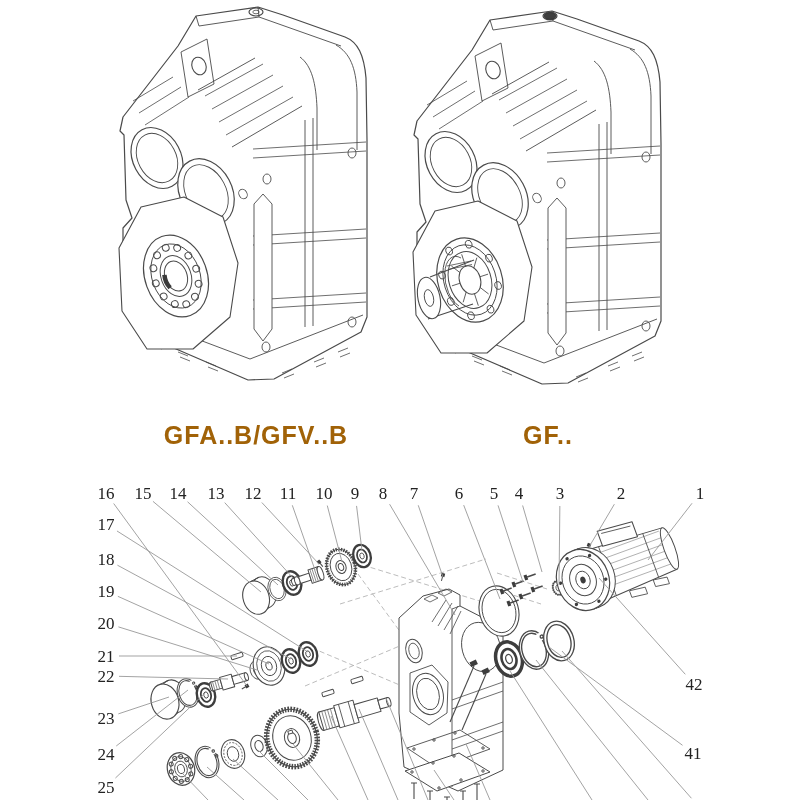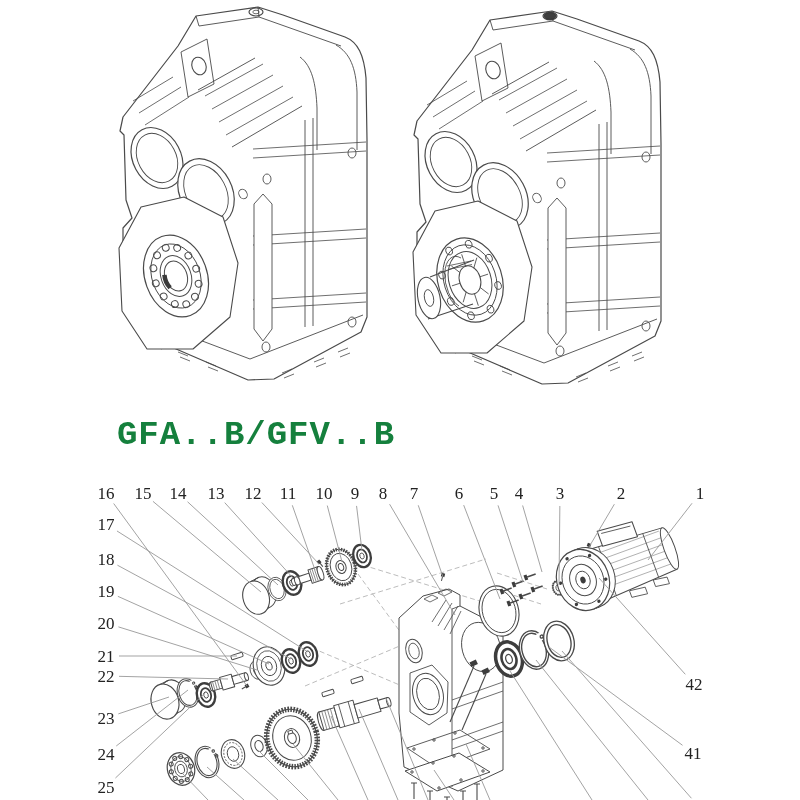--- a/index.html
+++ b/index.html
@@ -1,21 +1,21 @@
 <!DOCTYPE html>
 <html><head>
 <meta charset="utf-8">
 <style>
   html,body{margin:0;padding:0;background:#fff;}
   .canvas{position:relative;width:800px;height:800px;background:#fff;overflow:hidden;
           font-family:"Liberation Serif","DejaVu Serif",serif;}
   .iso{position:absolute;top:0;}
   .model-label{position:absolute;top:410px;height:50px;line-height:50px;text-align:center;
-               font-weight:bold;font-size:34px;letter-spacing:1px;color:#15803d;
-               font-family:Liberation Mono, monospace;}
+               font-weight:bold;font-size:25px;letter-spacing:1px;color:#a16207;
+               font-family:Liberation Sans, sans-serif;}
   #label-left{left:96px;width:320px;}
   #label-right{left:428px;width:240px;}
   #exploded-svg{position:absolute;left:90px;top:470px;}
   .callout{font-family:"Liberation Serif","DejaVu Serif",serif;font-size:17px;fill:#222;text-anchor:middle;}
   svg{display:block;}
 </style>
 </head>
 <body>
 
 <div class="canvas">
@@ -143,20 +143,21 @@
         <path d="M474,260 L430,277 M473,304 L428,319" stroke-width="1.1"></path>
         <path d="M461,258 A12,22 -14 0 0 459,306" stroke-width="0.9"></path>
         <ellipse cx="429" cy="298" rx="11" ry="21" transform="rotate(-12 429 298)" fill="#fff" stroke-width="1.1"></ellipse>
         <ellipse cx="429" cy="298" rx="4.5" ry="8.5" transform="rotate(-12 429 298)" stroke-width="0.9"></ellipse>
         <path d="M447,266 L471,261 M448,269.5 L472,264.5" stroke-width="0.8"></path>
       </g>
     </g>
   </svg>
 
   <div class="model-label" id="label-left">GFA..B/GFV..B</div>
+  <div class="model-label" id="label-right">GF..</div>
 
   <svg id="exploded-svg" width="620" height="330" viewBox="90 470 620 330">
     <g fill="none" stroke="#4a4a4a" stroke-width="1" stroke-linejoin="round">
 
       <path d="M340,558 L486,603 M340,604 L486,559 M358,574 L412,648 M305,645 L402,686 M305,686 L402,645 M497,573 L547,589 M491,588 L541,604" stroke="#ababab" stroke-width="0.8" stroke-dasharray="5 3"></path>
 
       <g>
         <path d="M399,618 L423,596 L449,589 L460,595 L460,606 L503,628 L503,770 L458,791 L404,767 L399,713 Z" fill="#fff"></path>
         <path d="M452,609 L452,787 M460,606 L452,609" stroke-width="0.9"></path>
         <path d="M424,599 l8,-4 l6,3 l-8,4 Z M438,593 l8,-4 l6,3 l-8,4 Z" stroke-width="0.8"></path>

